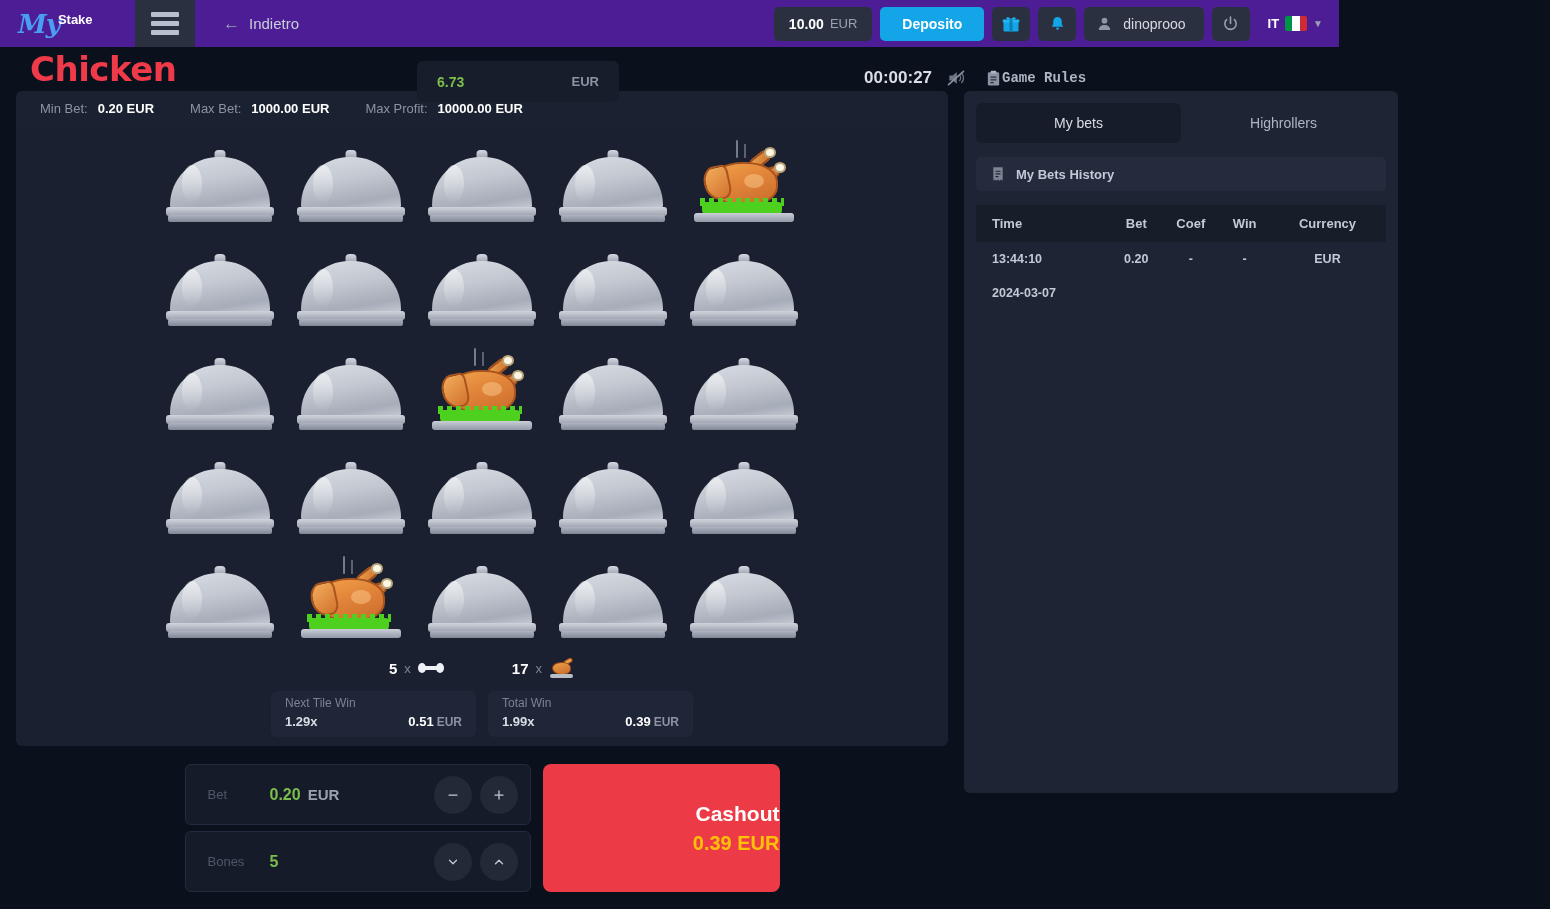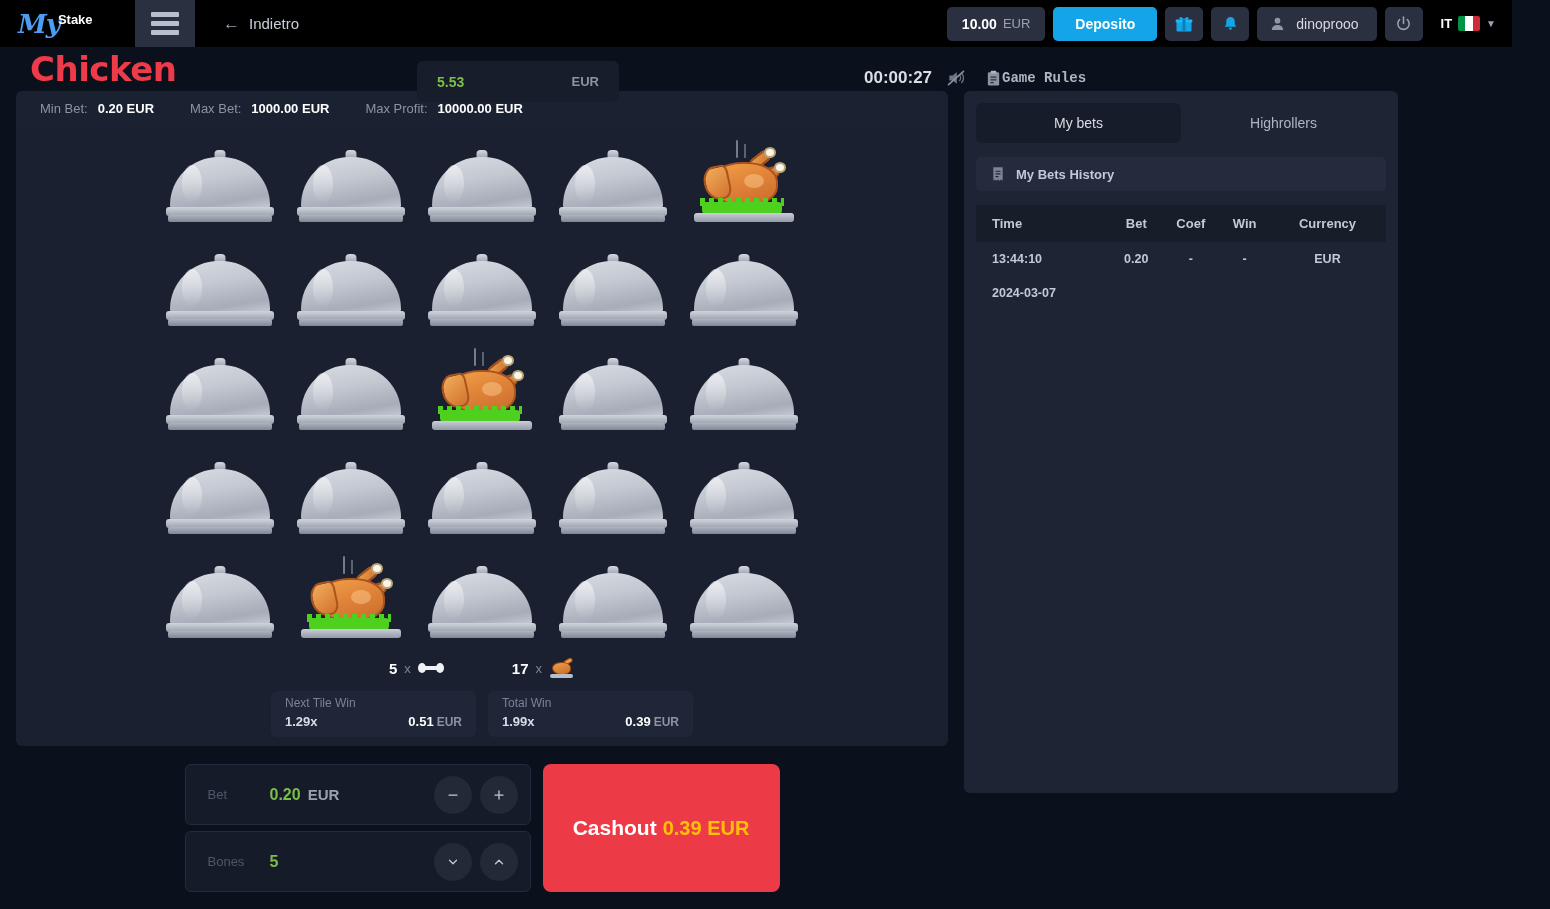--- a/index.html
+++ b/index.html
@@ -5,22 +5,22 @@
   * { box-sizing: border-box; margin: 0; padding: 0; }
   html, body {
     width: 1550px; height: 909px;
     background: #0b111c;
     font-family: "Liberation Sans", sans-serif;
     overflow: hidden;
   }
 
   
   .topbar {
-    height: 47px; width: 1512px;
-    background: #000000;
+    height: 47px; width: 1339px;
+    background: #4c1d95;
     display: flex; align-items: center;
     position: relative;
   }
   .logo {
     width: 135px; height: 47px;
     display: flex; align-items: center; padding-left: 18px;
   }
   .logo-my {
     font-family: "DejaVu Serif", serif;
     font-style: italic; font-weight: 700;
@@ -323,22 +323,22 @@
   .ctrl-cur { color: #9aa2b1; font-size: 15px; font-weight: 700; margin-left: 7px; }
   .ctrl-btns { margin-left: auto; display: flex; gap: 8px; }
   .round-btn {
     width: 38px; height: 38px; border-radius: 50%;
     background: #222937; color: #c4cad6;
     display: flex; align-items: center; justify-content: center;
     font-size: 18px; cursor: pointer; user-select: none;
   }
   .cashout-btn {
     width: 237px; height: 128px; border-radius: 8px;
-    background: #ec3b46; display: flex; 
-    align-items: center; justify-content: center; gap: 6px;
+    background: #ec3b46; display: flex; flex-direction: column;
+    align-items: flex-end; justify-content: center; gap: 6px;
     cursor: pointer;
   }
   .cashout-label { color: #ffffff; font-size: 21px; font-weight: 700; }
   .cashout-amt { color: #ffc107; font-size: 20px; font-weight: 700; }
 
   
   .right-col { width: 434px; display: flex; flex-direction: column; gap: 8px; }
   .side-panel {
     background: #1e2433; border-radius: 6px;
     height: 702px; padding: 12px;
@@ -448,21 +448,21 @@
       </span>
       <span class="caret">▼</span>
     </div>
   </div>
 </div>
 
 <div class="title-row">
   <div class="game-title">Chicken</div>
 
   <div class="bet-display">
-    <span class="bet-display-val">5.53</span>
+    <span class="bet-display-val">6.73</span>
     <span class="bet-display-cur">EUR</span>
   </div>
 
   <div class="timer-group">
     <span class="timer-val">00:00:27</span>
     <span style="display:flex;">
       <svg width="22" height="20" viewBox="0 0 24 24">
         <path d="M4 9h4l5-4v14l-5-4H4z" fill="#6d7586"></path>
         <path d="M16 8.5a5 5 0 0 1 0 7" stroke="#6d7586" stroke-width="1.6" fill="none"></path>
         <path d="M18.5 6a8.5 8.5 0 0 1 0 12" stroke="#6d7586" stroke-width="1.6" fill="none"></path>

